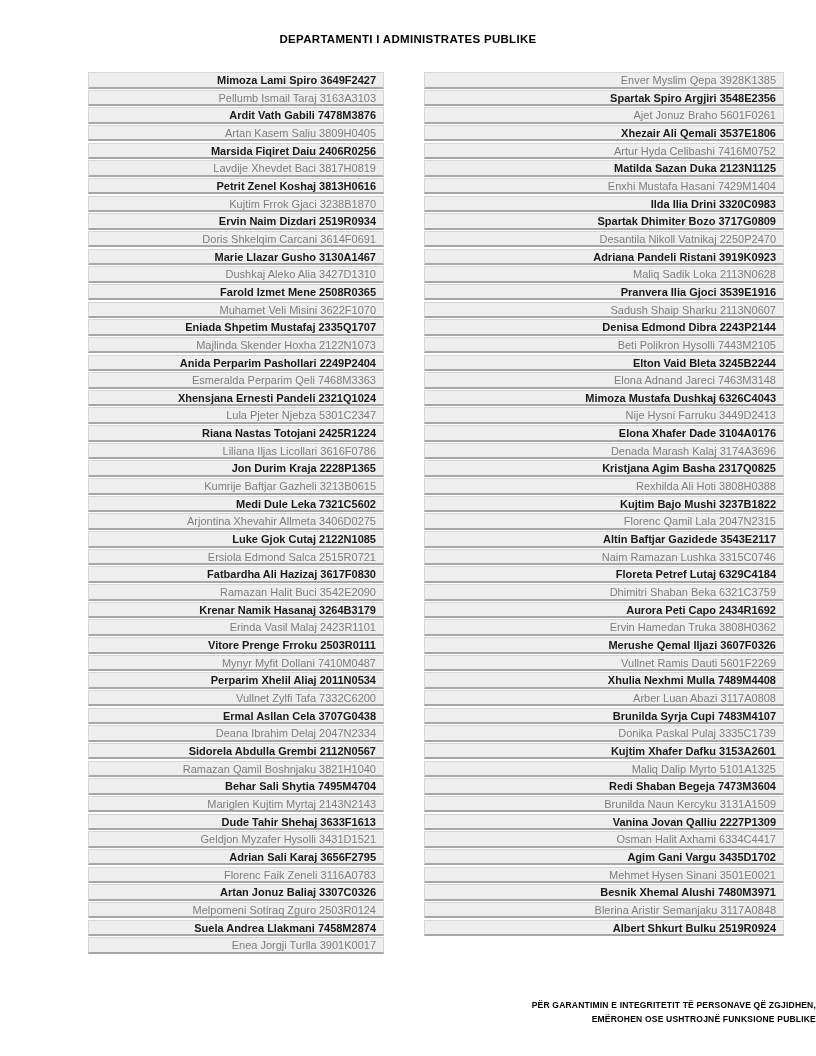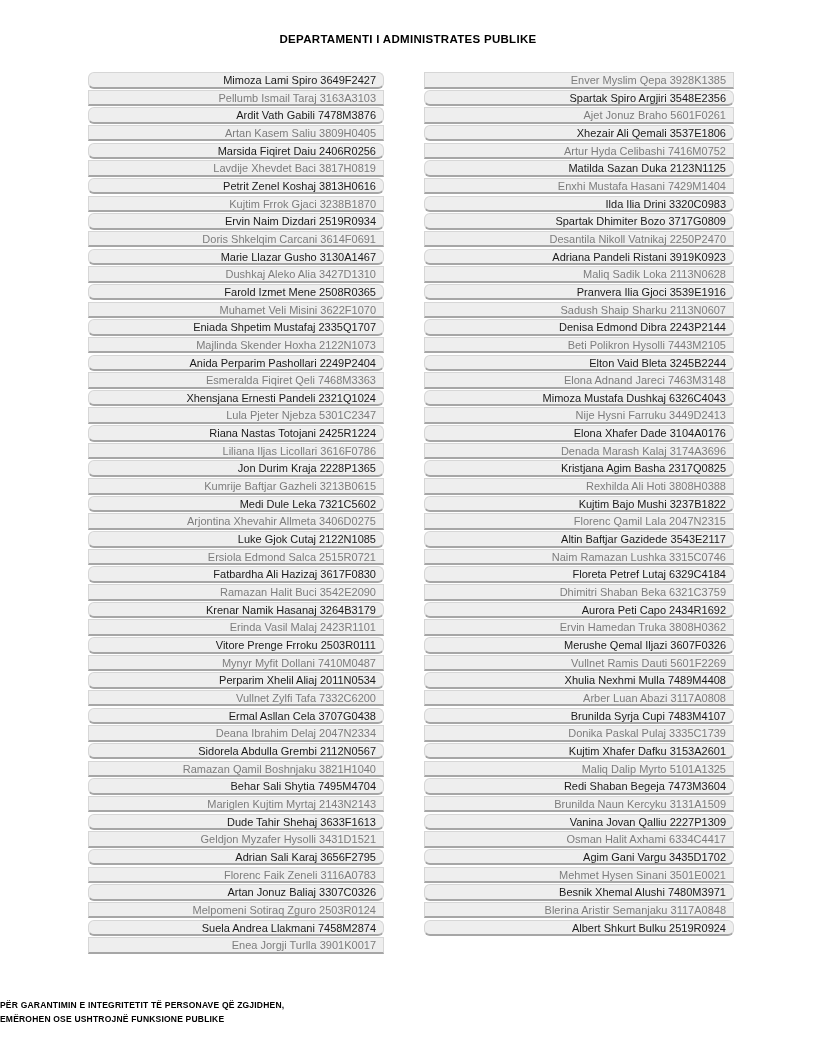--- a/index.html
+++ b/index.html
@@ -24,50 +24,49 @@
     font-size: 11.5px;
     font-weight: bold;
     color: #000000;
     letter-spacing: 0.3px;
   }
   .name-column {
     position: absolute;
     top: 72px;
   }
   .col-left  { left: 88px;  width: 296px; }
-  .col-right { left: 424px; width: 310px; }
+  .col-right { left: 424px; width: 360px; }
   .person-row {
     box-sizing: border-box;
     height: 16.5px;
     margin-bottom: 1.16px;
     background: #eeeeee;
     border: 1px solid #d6d6d6;
     border-bottom: 2px solid #a6a6a6;
     text-align: right;
     padding: 1px 7px 0 4px;
     font-size: 11px;
     line-height: 12.5px;
     white-space: nowrap;
     overflow: hidden;
   }
   .person-row.bold {
-    font-weight: normal;
+    font-weight: bold;
     color: #1a1a1a;
-    border-radius: 6px;
   }
   .person-row.normal {
     font-weight: normal;
     color: #7d7d7d;
   }
   .footer {
     position: absolute;
     top: 999px;
     left: 0;
     width: 100%;
-    text-align: left;
+    text-align: right;
     font-size: 8.5px;
     font-weight: bold;
     color: #000000;
     line-height: 13.5px;
     letter-spacing: 0.2px;
   }
 </style>
 </head>
 <body>
 
@@ -86,21 +85,21 @@
       <div class="person-row normal">Kujtim Frrok Gjaci 3238B1870</div>
       <div class="person-row bold">Ervin Naim Dizdari 2519R0934</div>
       <div class="person-row normal">Doris Shkelqim Carcani 3614F0691</div>
       <div class="person-row bold">Marie Llazar Gusho 3130A1467</div>
       <div class="person-row normal">Dushkaj Aleko Alia 3427D1310</div>
       <div class="person-row bold">Farold Izmet Mene 2508R0365</div>
       <div class="person-row normal">Muhamet Veli Misini 3622F1070</div>
       <div class="person-row bold">Eniada Shpetim Mustafaj 2335Q1707</div>
       <div class="person-row normal">Majlinda Skender Hoxha 2122N1073</div>
       <div class="person-row bold">Anida Perparim Pashollari 2249P2404</div>
-      <div class="person-row normal">Esmeralda Fiqiret Qeli 7468M3363</div>
+      <div class="person-row normal">Esmeralda Perparim Qeli 7468M3363</div>
       <div class="person-row bold">Xhensjana Ernesti Pandeli 2321Q1024</div>
       <div class="person-row normal">Lula Pjeter Njebza 5301C2347</div>
       <div class="person-row bold">Riana Nastas Totojani 2425R1224</div>
       <div class="person-row normal">Liliana Iljas Licollari 3616F0786</div>
       <div class="person-row bold">Jon Durim Kraja 2228P1365</div>
       <div class="person-row normal">Kumrije Baftjar Gazheli 3213B0615</div>
       <div class="person-row bold">Medi Dule Leka 7321C5602</div>
       <div class="person-row normal">Arjontina Xhevahir Allmeta 3406D0275</div>
       <div class="person-row bold">Luke Gjok Cutaj 2122N1085</div>
       <div class="person-row normal">Ersiola Edmond Salca 2515R0721</div>

